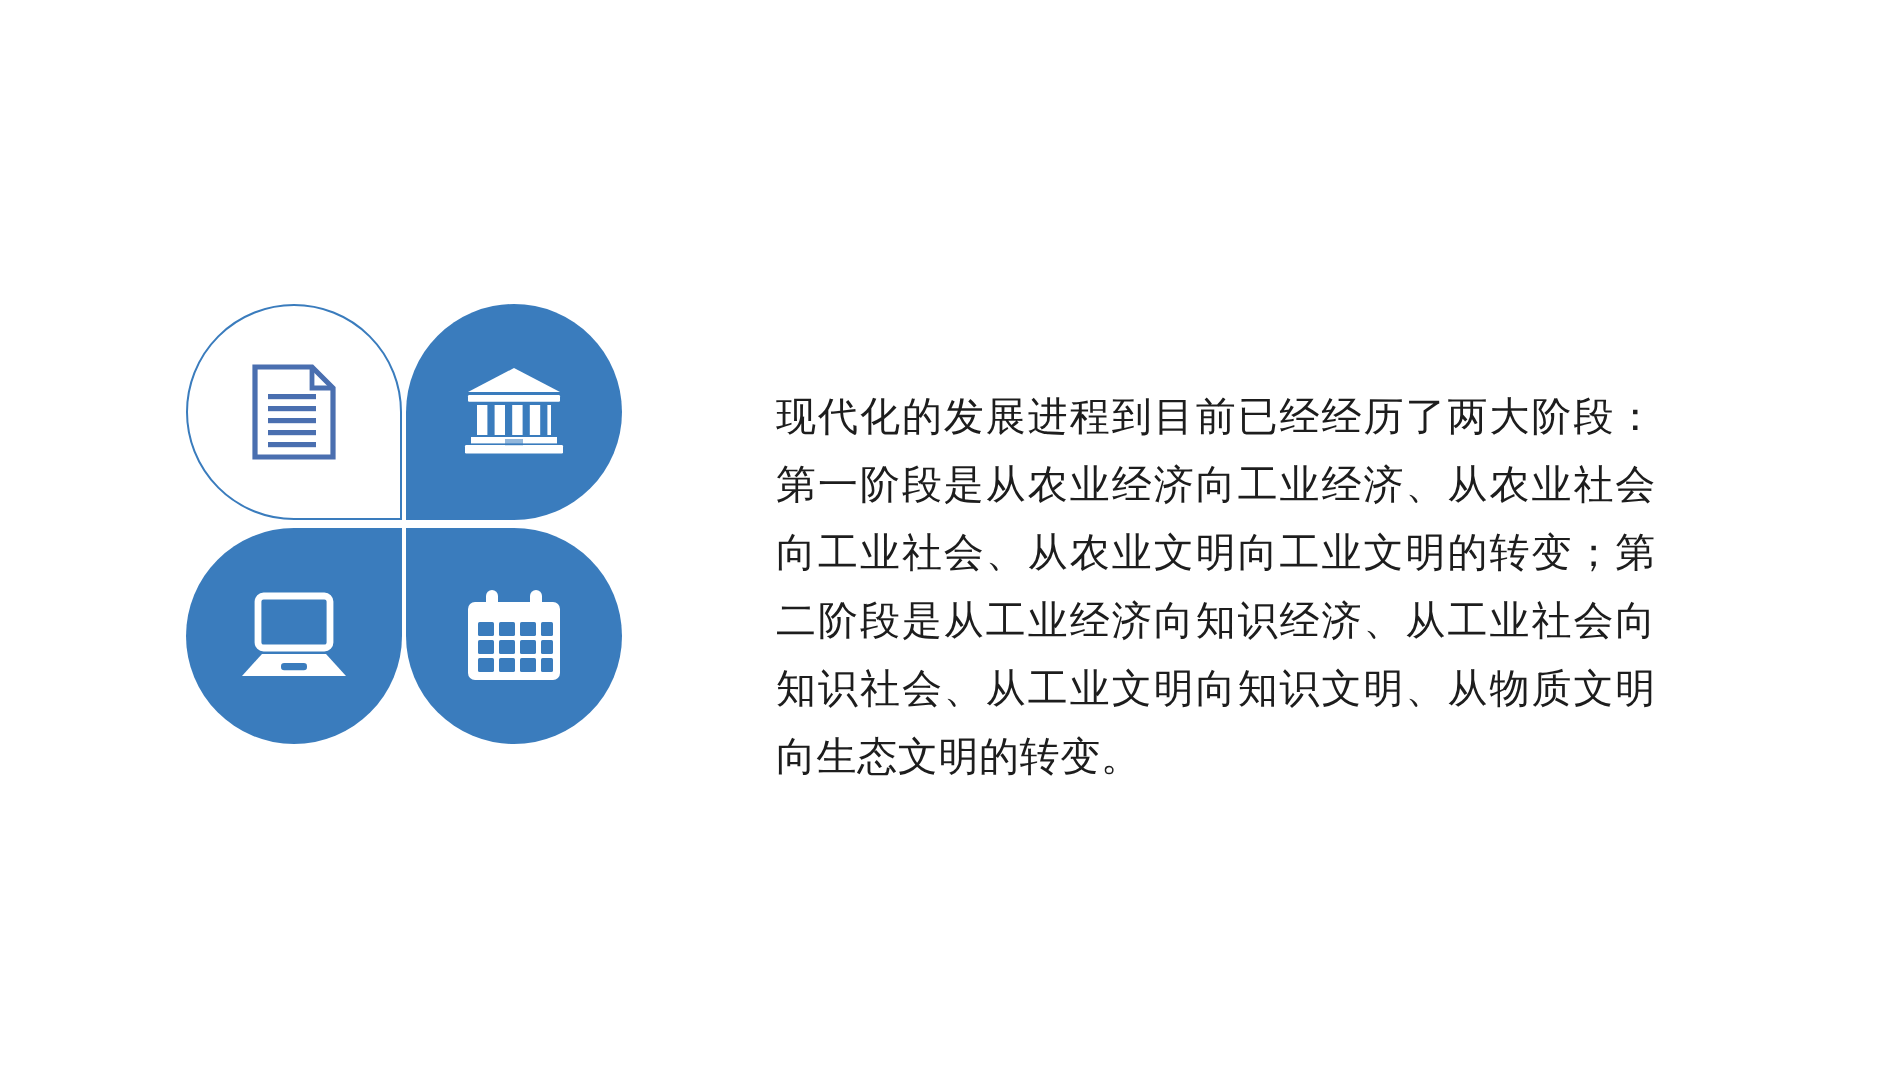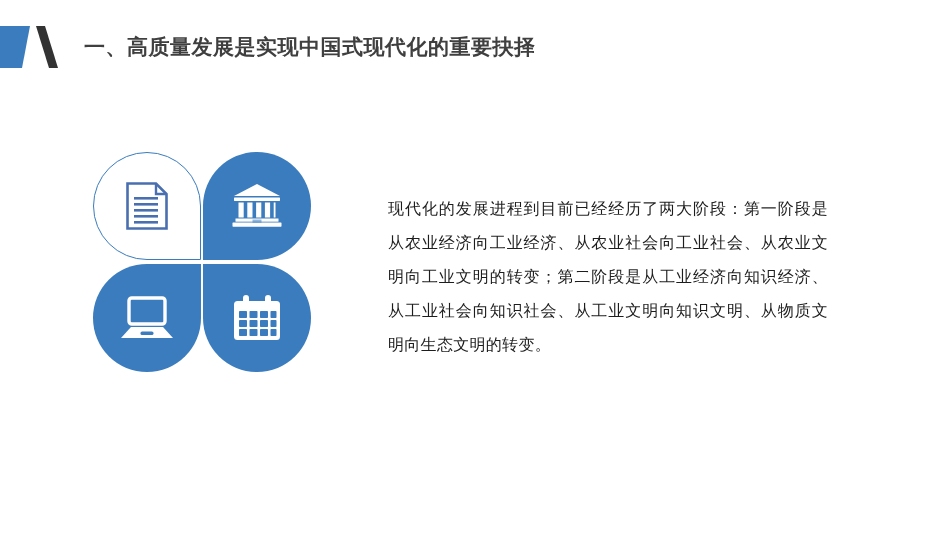--- a/index.html
+++ b/index.html
@@ -91,44 +91,33 @@
     border-radius: 0 54px 54px 54px;
   }
   .petal svg { display: block; }
 
   
   .body-text {
     position: absolute;
     left: 388px;
     top: 192px;
     width: 440px;
-    font-size: 16px;
+    font-size: 20px;
     line-height: 34px;
     color: #1d1d1d;
     text-align: justify;
     text-justify: inter-ideograph;
     letter-spacing: 0.3px;
   }
 </style>
 </head>
 <body>
 
 <div class="slide">
 
-  <div class="header">
-
-    <div class="title-marker">
-      <svg width="66" height="46" viewBox="0 0 66 46" xmlns="http://www.w3.org/2000/svg">
-        <polygon points="-6,2 30,2 22,44 -6,44" fill="#3a7cbd"></polygon>
-        <polygon points="36,2 45,2 58,44 49,44" fill="#333333"></polygon>
-      </svg>
-    </div>
-
-    <div class="slide-title">一、高质量发展是实现中国式现代化的重要抉择</div>
-  </div>
 
   <div class="petal-cluster">
 
     <div class="petal outlined petal-tl">
       <span>
         <svg width="44" height="50" viewBox="0 0 44 50" xmlns="http://www.w3.org/2000/svg">
           <path d="M2.5 2.5 H31 L41.5 13 V47.5 H2.5 Z" fill="#ffffff" stroke="#4a6fb0" stroke-width="2.6" stroke-linejoin="miter"></path>
           <path d="M31 2.5 V13 H41.5" fill="none" stroke="#4a6fb0" stroke-width="2.4"></path>
           <g fill="#4a6fb0">
             <rect x="9" y="16" width="24" height="2.6"></rect>

